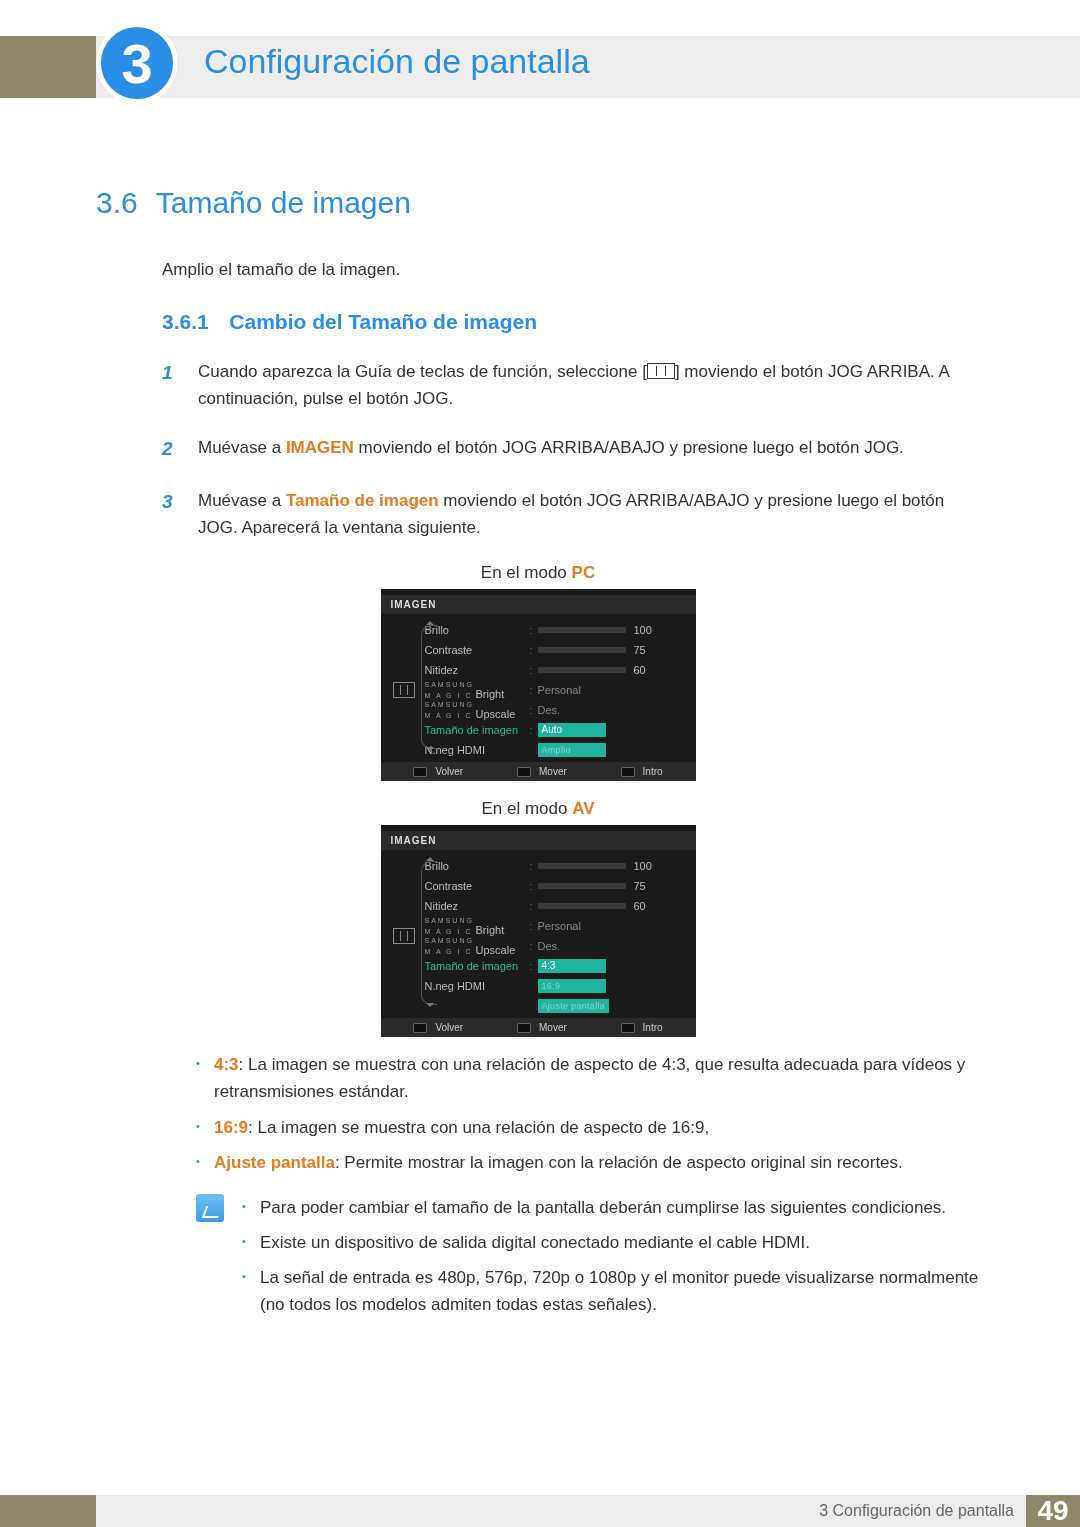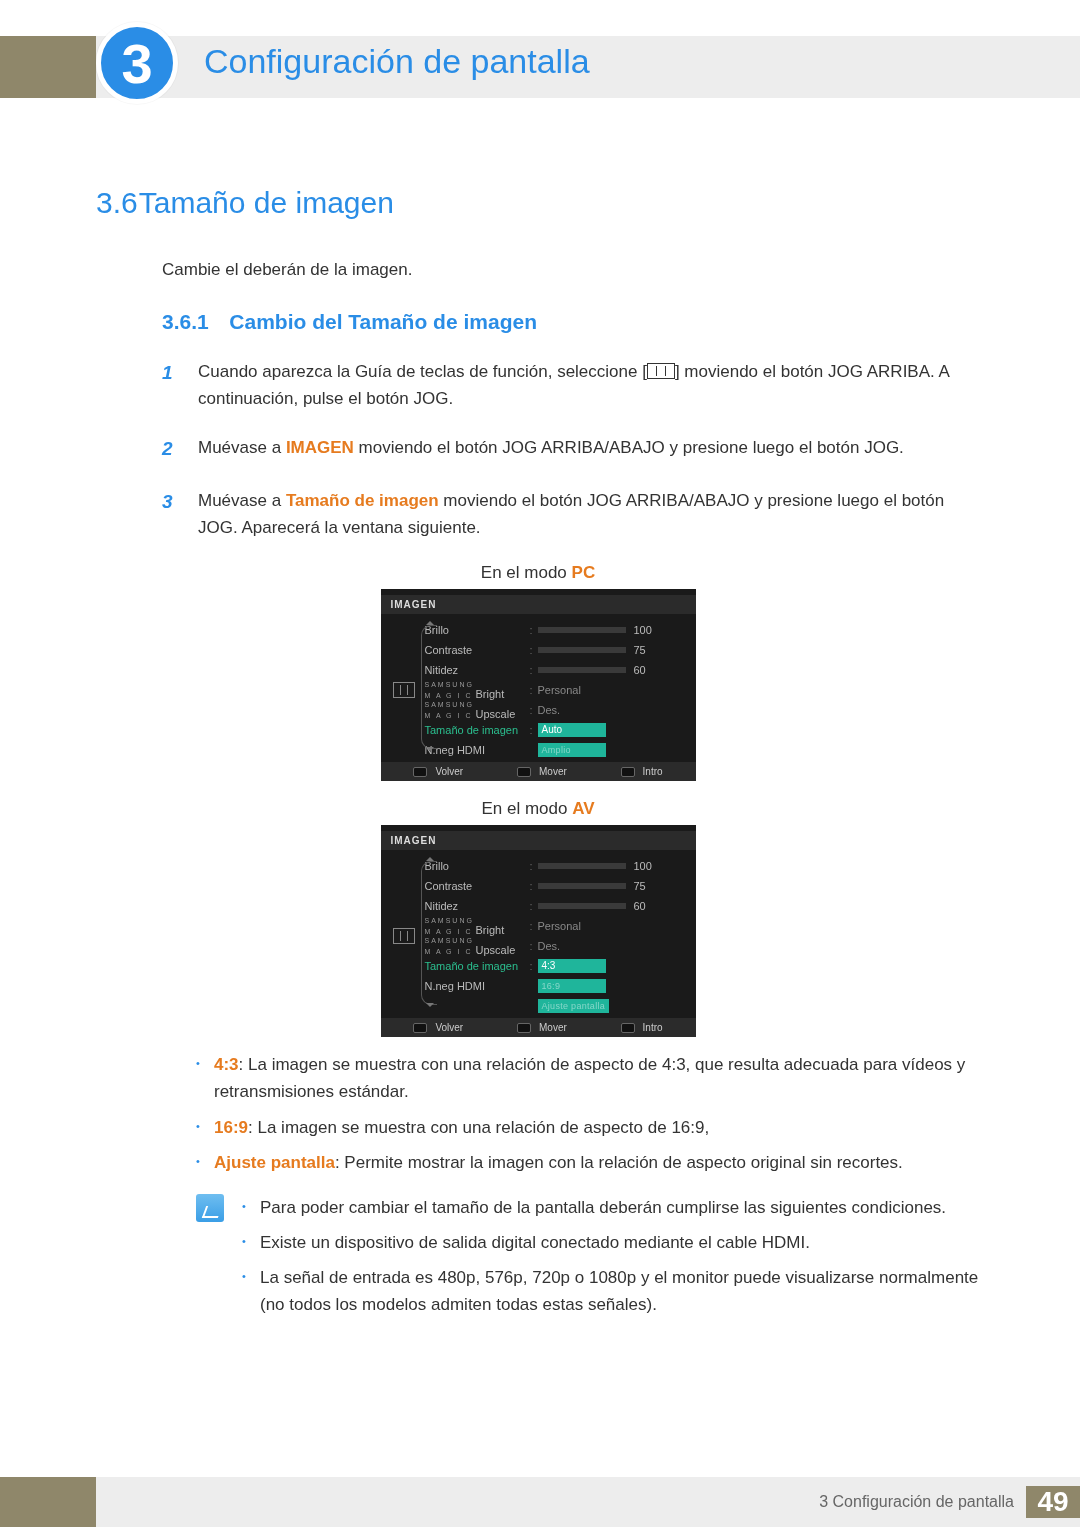--- a/index.html
+++ b/index.html
@@ -20,21 +20,21 @@
       border: 5px solid #fff;
       color: #fff; font-size: 56px; font-weight: 700;
       display: flex; align-items: center; justify-content: center;
       box-shadow: 0 0 0 1px rgba(0,0,0,0.03);
     }
     .chapter-title {
       position: absolute; top: 42px; left: 204px;
       font-size: 34px; color: #2a8de6; font-weight: 400;
     }
     .content { position: absolute; top: 186px; left: 96px; right: 100px; }
-    .h2-row { display: flex; gap: 1px; align-items: flex-start; margin-bottom: 40px; }
+    .h2-row { display: flex; gap: 18px; align-items: flex-start; margin-bottom: 40px; }
     .h2-num { color: #2a8de6; font-size: 30px; font-weight: 400; }
     .h2-title { color: #2a8de6; font-size: 30px; font-weight: 400; }
     .h3-row { margin: 18px 0 24px 66px; }
     .h3 { color: #2a8de6; font-size: 21px; font-weight: 700; }
     .intro { margin-left: 66px; font-size: 17px; margin-bottom: 30px; }
     .steps { margin-left: 66px; }
     .step { display: flex; gap: 16px; margin-bottom: 22px; font-size: 17px; line-height: 1.6; }
     .step-num { color: #2a8de6; font-style: italic; font-size: 19px; font-weight: 700; flex: 0 0 20px; }
     .step-text { flex: 1; }
     .b-orange { color: #e67b1f; font-weight: 700; }
@@ -82,21 +82,21 @@
     .key { display:inline-block; background:#111; border:1px solid #666; border-radius:2px; width:14px; height:10px; }
     .bullets { margin-left: 100px; margin-bottom: 18px; }
     .bullets li { list-style: none; position: relative; padding-left: 18px; font-size: 17px; line-height: 1.6; margin-bottom: 8px;}
     .bullets li::before { content:'•'; position:absolute; left:0; color:#2a8de6; font-size: 11px; top: 4px;}
     .note-box { display: flex; gap: 18px; margin-left: 100px; margin-top: 10px; }
     .note-icon { width: 28px; height: 28px; background: linear-gradient(#6fbef0,#3a9ee6); border-radius: 3px; position: relative; flex: 0 0 28px;}
     .note-icon::after{content:''; position:absolute; right:4px; bottom:4px; width:14px; height:10px; border-bottom:2px solid #fff; border-left:2px solid #fff; transform: skewX(-20deg);}
     .note-list { flex:1; }
     .note-list li { list-style:none; position:relative; padding-left:18px; font-size:17px; line-height:1.6; margin-bottom:8px;}
     .note-list li::before{content:'•'; position:absolute; left:0; color:#2a8de6; font-size: 11px; top: 4px;}
-    .footer { position:absolute; left:0; right:0; bottom:0; height:50px; background:#ededed; display:flex; justify-content:flex-end; align-items:center;margin-top:28px;}
+    .footer { position:absolute; left:0; right:0; bottom:0; height:32px; background:#ededed; display:flex; justify-content:flex-end; align-items:flex-start;margin-top:28px;}
     .footer-left { position:absolute; left:0; top:0; bottom:0; width:96px; background:#8f876a;}
     .footer-label { align-self:center; font-size:16px; color:#666; margin-right:12px;}
     .footer-page { width:54px; background:#8f876a; color:#fff; font-size:28px; font-weight:700; display:flex; align-items:center; justify-content:center;}
     .tri-up, .tri-down { width:0; height:0; border-left:4px solid transparent; border-right:4px solid transparent; margin: 2px auto;}
     .tri-up { border-bottom:4px solid #777;}
     .tri-down { border-top:4px solid #777;}
     .osd-arrows { position:absolute; left:44px; top:30px; bottom:28px; width:10px; display:flex; flex-direction:column; justify-content:space-between; pointer-events:none;}
     .osd-curve { position:absolute; left:40px; top:36px; bottom:32px; width:16px; border-left:1px solid #555; border-top:1px solid #555; border-bottom:1px solid #555; border-top-left-radius:10px; border-bottom-left-radius:10px; pointer-events:none;}
   </style>
 </head>
@@ -106,21 +106,21 @@
 <div class="top-band-left"></div>
 <div class="chapter-circle">3</div>
 <div class="chapter-title">Configuración de pantalla</div>
 
 <div class="content">
   <div class="h2-row">
     <div class="h2-num">3.6</div>
     <div class="h2-title">Tamaño de imagen</div>
   </div>
 
-  <p class="intro">Cambie el deberán de la imagen.</p>
+  <p class="intro">Amplio el tamaño de la imagen.</p>
 
   <div class="h3-row">
     <span class="h3">3.6.1</span>
     <span class="h3">&nbsp;&nbsp;</span>
     <span class="h3">Cambio del Tamaño de imagen</span>
   </div>
 
   <div class="steps">
     <div class="step">
       <div class="step-num">1</div>

